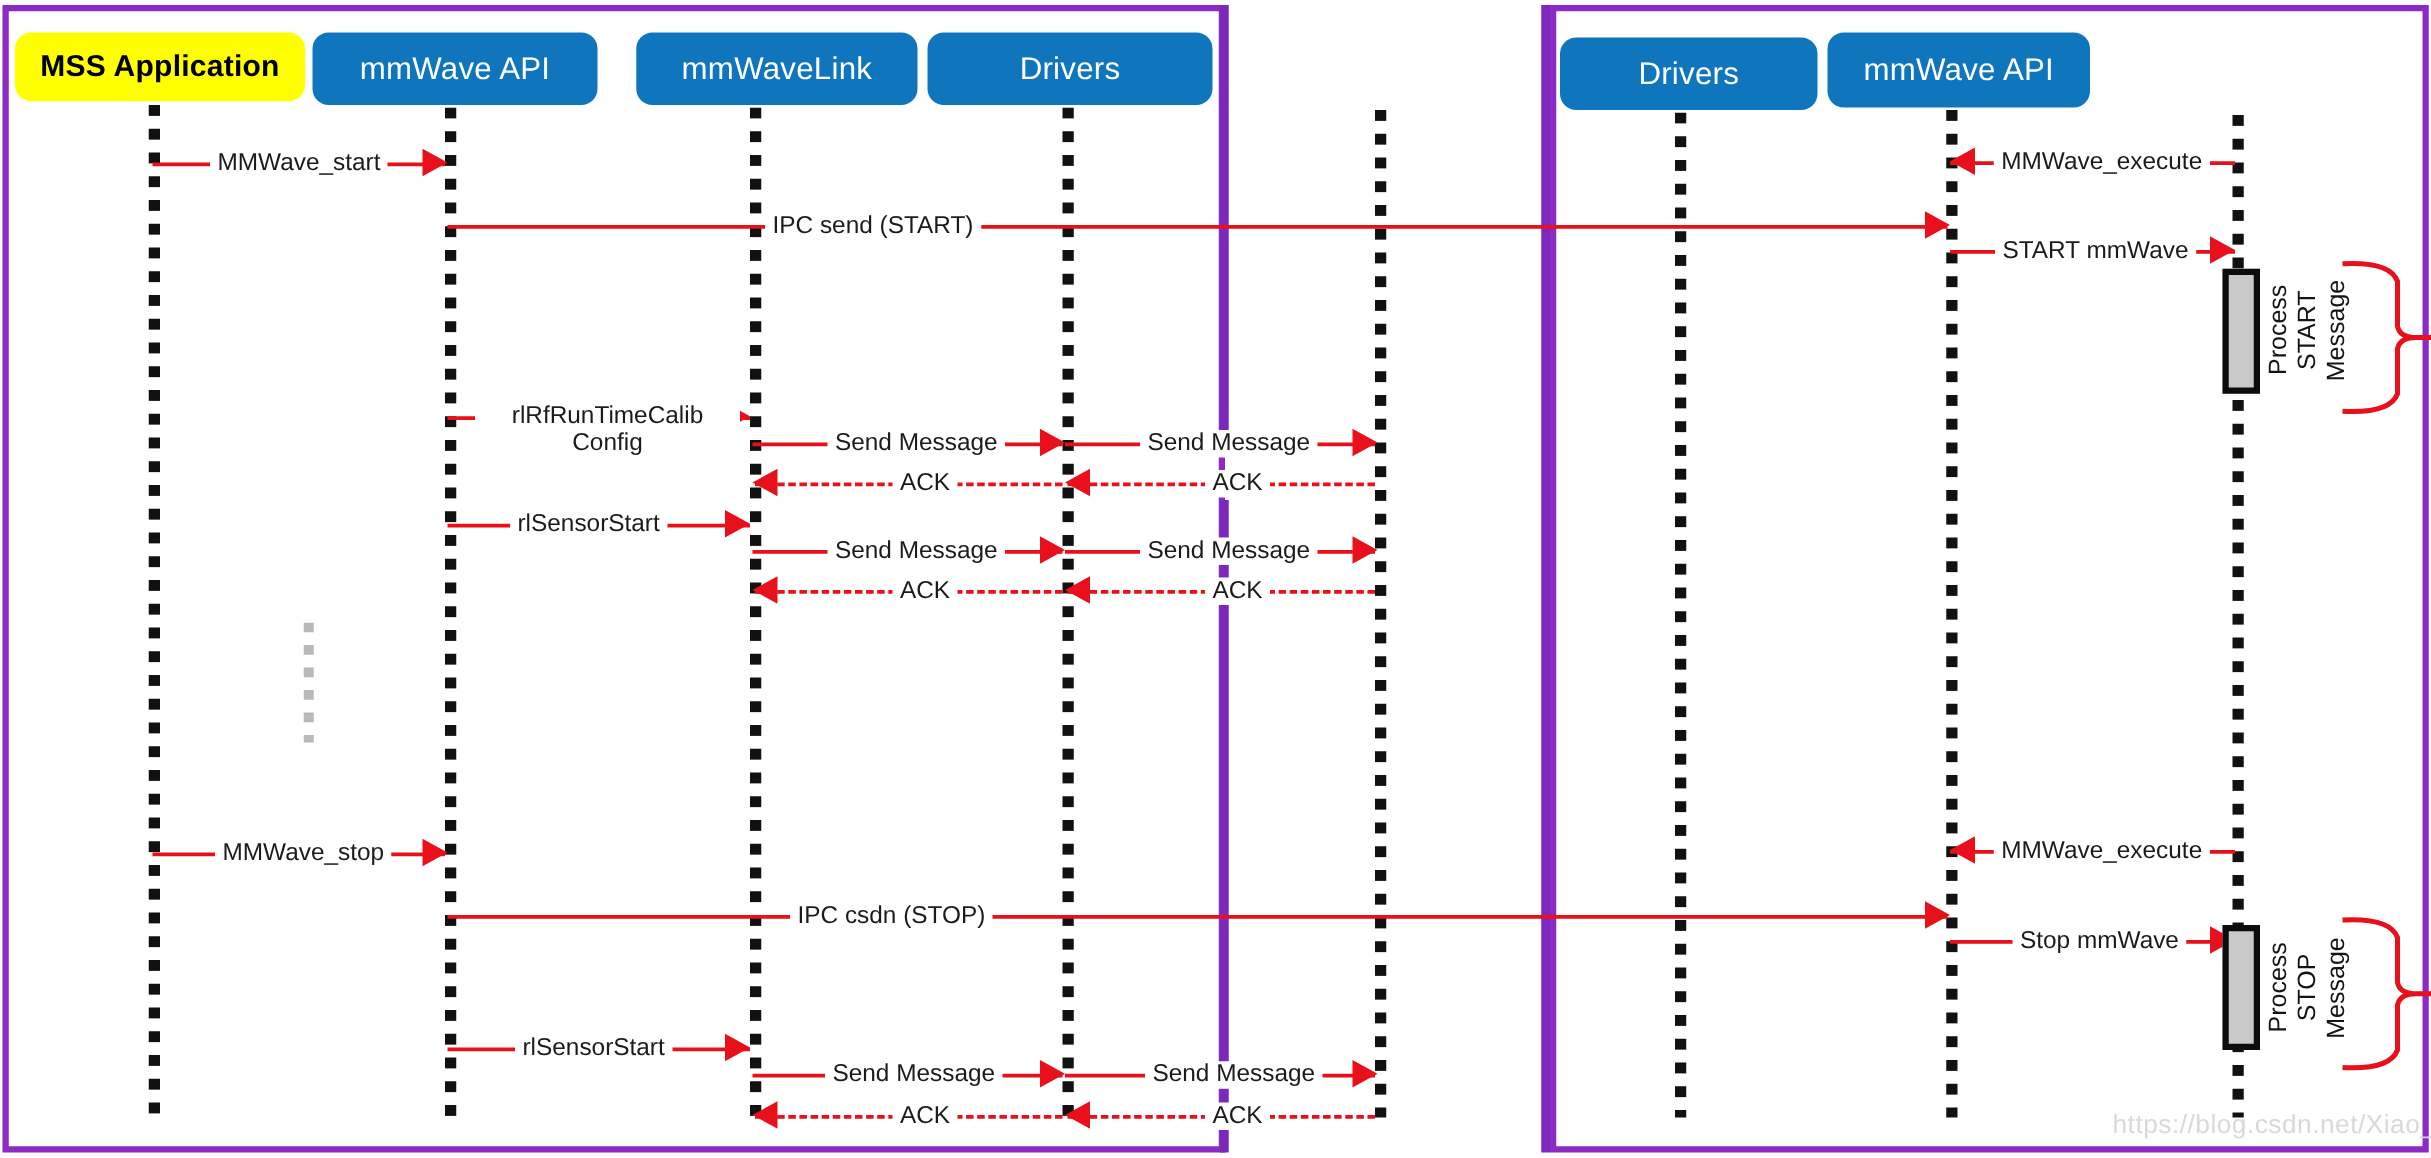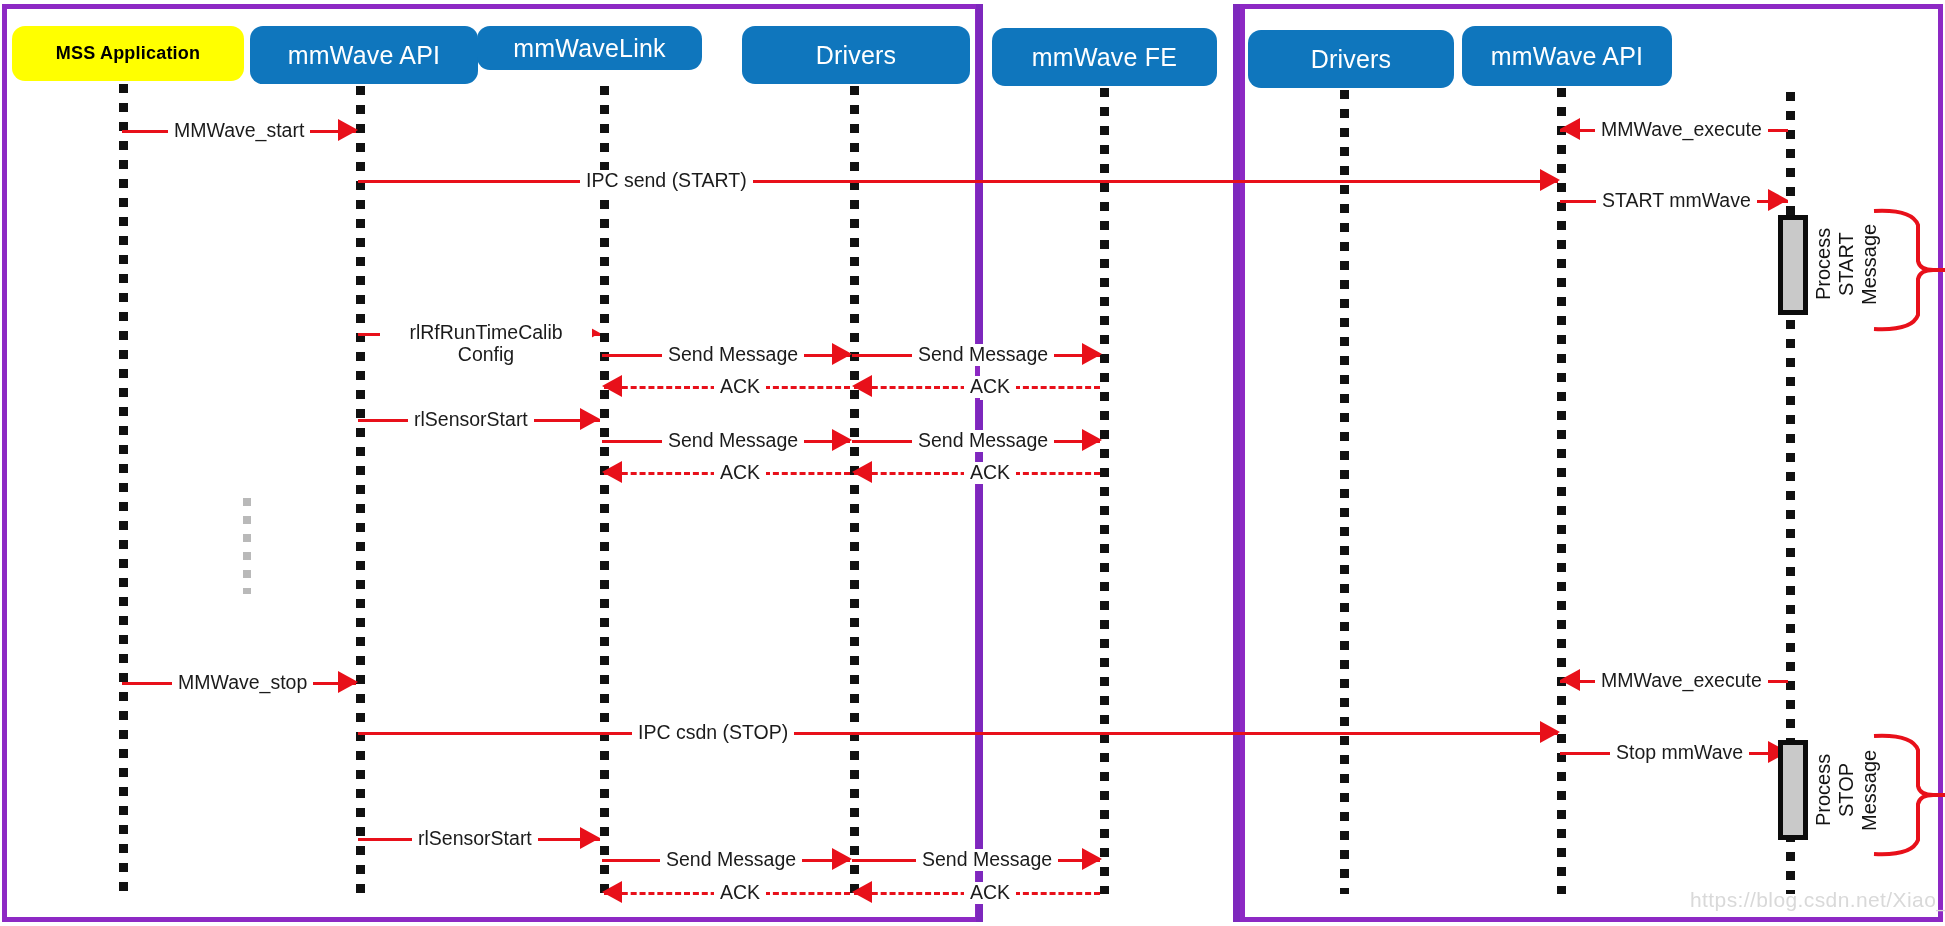--- a/index.html
+++ b/index.html
@@ -35,21 +35,21 @@
     align-items:center;
     justify-content:center;
     text-align:center;
     line-height:1.08;
     color:#ffffff;
     font-size:25px;
     letter-spacing:.2px;
     padding:2px 6px;
   }
   .head.blue{background:#0f76bd;}
-  .head.yellow{background:#ffff00;color:#000000;font-weight:bold;font-size:18px;}
+  .head.yellow{background:#ffff00;color:#000000;font-weight:bold;font-size:24px;}
 
   
   .lifeline{
     position:absolute;
     width:9px;
     background-image:linear-gradient(to bottom,#111 0 9px, rgba(0,0,0,0) 9px 19px);
     background-size:9px 19px;
   }
   .lifeline.gray{
     width:8px;
@@ -129,31 +129,28 @@
   <div class="divider" style="left:1233px;top:4px;height:918px;"></div>
 
   <div class="head yellow" style="left:12px;top:26px;width:232px;height:55px;">
     <span>MSS Application</span>
   </div>
 
   <div class="head blue" style="left:250px;top:26px;width:228px;height:58px;">
     <span>mmWave API</span>
   </div>
 
-  <div class="head blue" style="left:477px;top:26px;width:225px;height:44px;">
+  <div class="head blue" style="left:509px;top:26px;width:225px;height:58px;">
     <span>mmWaveLink</span>
   </div>
 
   <div class="head blue" style="left:742px;top:26px;width:228px;height:58px;">
     <span>Drivers</span>
   </div>
 
-  <div class="head blue" style="left:992px;top:28px;width:225px;height:58px;">
-    <span>mmWave FE</span>
-  </div>
 
   <div class="head blue" style="left:1248px;top:30px;width:206px;height:58px;">
     <span>Drivers</span>
   </div>
 
   <div class="head blue" style="left:1462px;top:26px;width:210px;height:60px;">
     <span>mmWave API</span>
   </div>
 
 
@@ -167,21 +164,21 @@
   <div class="lifeline" style="left:1786px;top:92px;height:802px;"></div>
 
   <div class="lifeline gray" style="left:243px;top:498px;height:96px;"></div>
 
   <div class="msgline" style="left:122px;top:130px;width:234px;"></div>
   <div class="arrowhead right" style="left:338px;top:119px;"></div>
   <div class="msglabel" style="left:168px;top:120px;">MMWave_start</div>
 
   <div class="msgline" style="left:358px;top:180px;width:1200px;"></div>
   <div class="arrowhead right" style="left:1540px;top:169px;"></div>
-  <div class="msglabel" style="left:580px;top:170px;">IPC send (START)</div>
+  <div class="msglabel" style="left:612px;top:170px;">IPC send (START)</div>
 
   <div class="msgline" style="left:1560px;top:129px;width:228px;"></div>
   <div class="arrowhead left" style="left:1560px;top:118px;"></div>
   <div class="msglabel" style="left:1595px;top:119px;">MMWave_execute</div>
 
   <div class="msgline" style="left:1560px;top:200px;width:228px;"></div>
   <div class="arrowhead right" style="left:1768px;top:189px;"></div>
   <div class="msglabel" style="left:1596px;top:190px;">START mmWave</div>
 
   <div class="msgline" style="left:358px;top:333px;width:242px;"></div>

